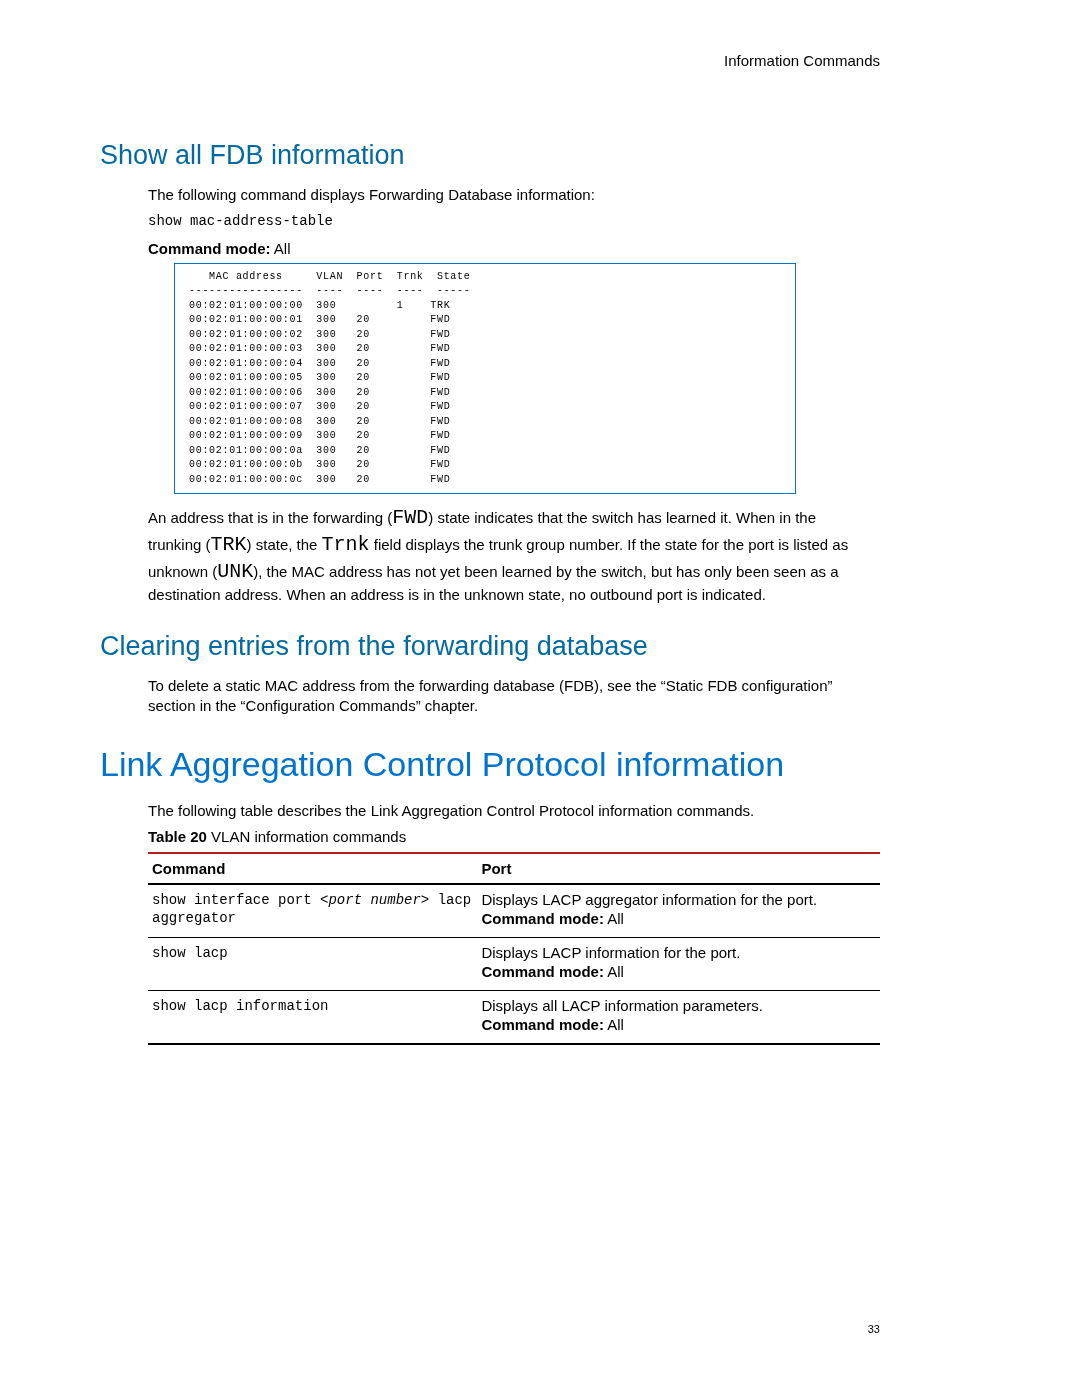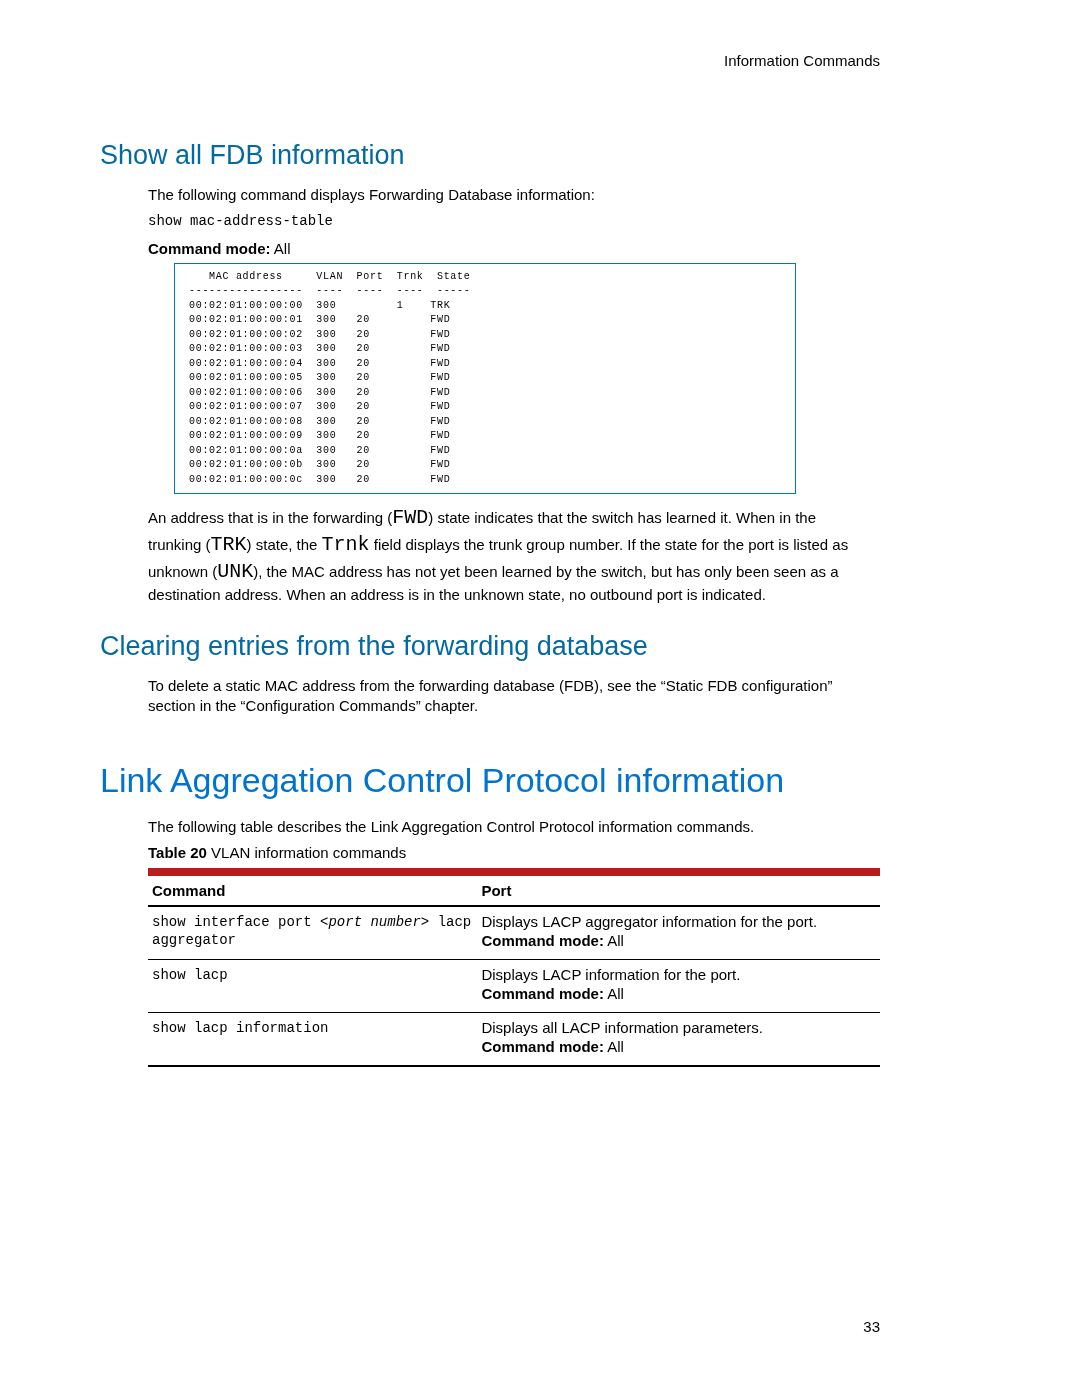--- a/index.html
+++ b/index.html
@@ -67,21 +67,21 @@
   }
   .table-caption {
     margin: 6px 0 0 0;
   }
   .table-caption b { font-weight: 700; }
   .info-table {
     width: 100%;
     border-collapse: collapse;
     margin-top: 4px;
   }
-  .info-table thead tr { border-top: 8px solid #b91c1c; border-bottom: 2px solid #000; }
+  .info-table thead tr { border-top: 2px solid #b91c1c; border-bottom: 2px solid #000; }
   .info-table th {
     text-align: left;
     font-weight: 700;
     padding: 6px 4px;
     vertical-align: top;
   }
   .info-table td {
     padding: 6px 4px 10px 4px;
     vertical-align: top;
     border-bottom: 1px solid #000;
@@ -94,21 +94,21 @@
   .cmd-cell {
     font-family: "Courier New", Courier, monospace;
     font-size: 14px;
     line-height: 1.3;
   }
   .cmd-cell .arg { font-style: italic; }
   .page-num {
     position: absolute;
     bottom: 62px;
     right: 108px;
-    font-size: 15px;
+    font-size: 11px;
   }
   .inline-mono {
     font-family: "Courier New", Courier, monospace;
     font-size: 20px;
   }
 </style>
 </head>
 <body>
 
 <div class="page">
@@ -144,21 +144,21 @@
     <p class="para">
       <span>An address that is in the forwarding (</span><span class="inline-mono">FWD</span><span>) state indicates that the switch has learned it. When in the trunking (</span><span class="inline-mono">TRK</span><span>) state, the </span><span class="inline-mono">Trnk</span><span> field displays the trunk group number. If the state for the port is listed as unknown (</span><span class="inline-mono">UNK</span><span>), the MAC address has not yet been learned by the switch, but has only been seen as a destination address. When an address is in the unknown state, no outbound port is indicated.</span>
     </p>
   </div>
 
   <h2 class="h2" style="margin-top:24px">Clearing entries from the forwarding database</h2>
   <div class="body-indent">
     <p class="para">To delete a static MAC address from the forwarding database (FDB), see the “Static FDB configuration” section in the “Configuration Commands” chapter.</p>
   </div>
 
-  <h1 class="h1" style="margin-top:44px">Link Aggregation Control Protocol information</h1>
+  <h1 class="h1" style="margin-top:28px">Link Aggregation Control Protocol information</h1>
   <div class="body-indent">
     <p class="para">The following table describes the Link Aggregation Control Protocol information commands.</p>
     <p class="para table-caption">
       <b>Table 20</b><span>  VLAN information commands</span>
     </p>
 
     <table class="info-table">
       <colgroup>
           <col class="col-cmd">
           <col class="col-usage">

